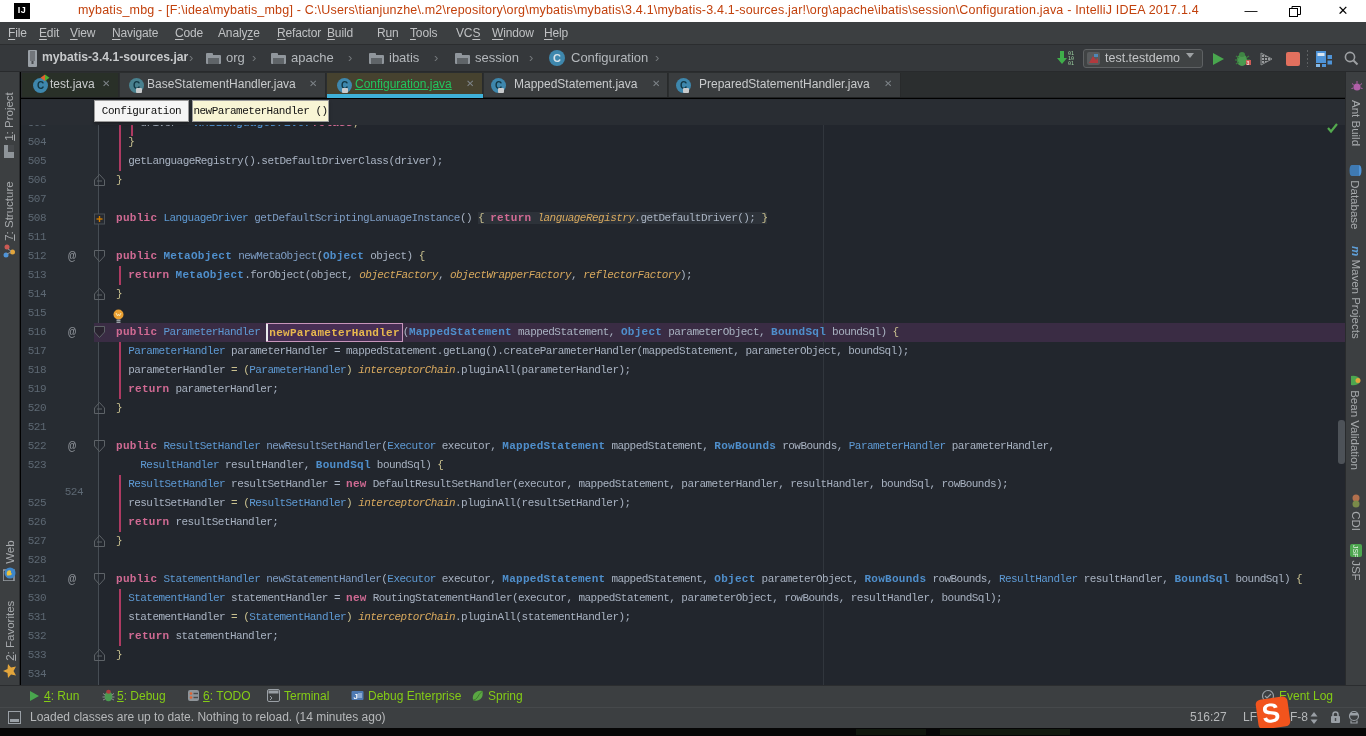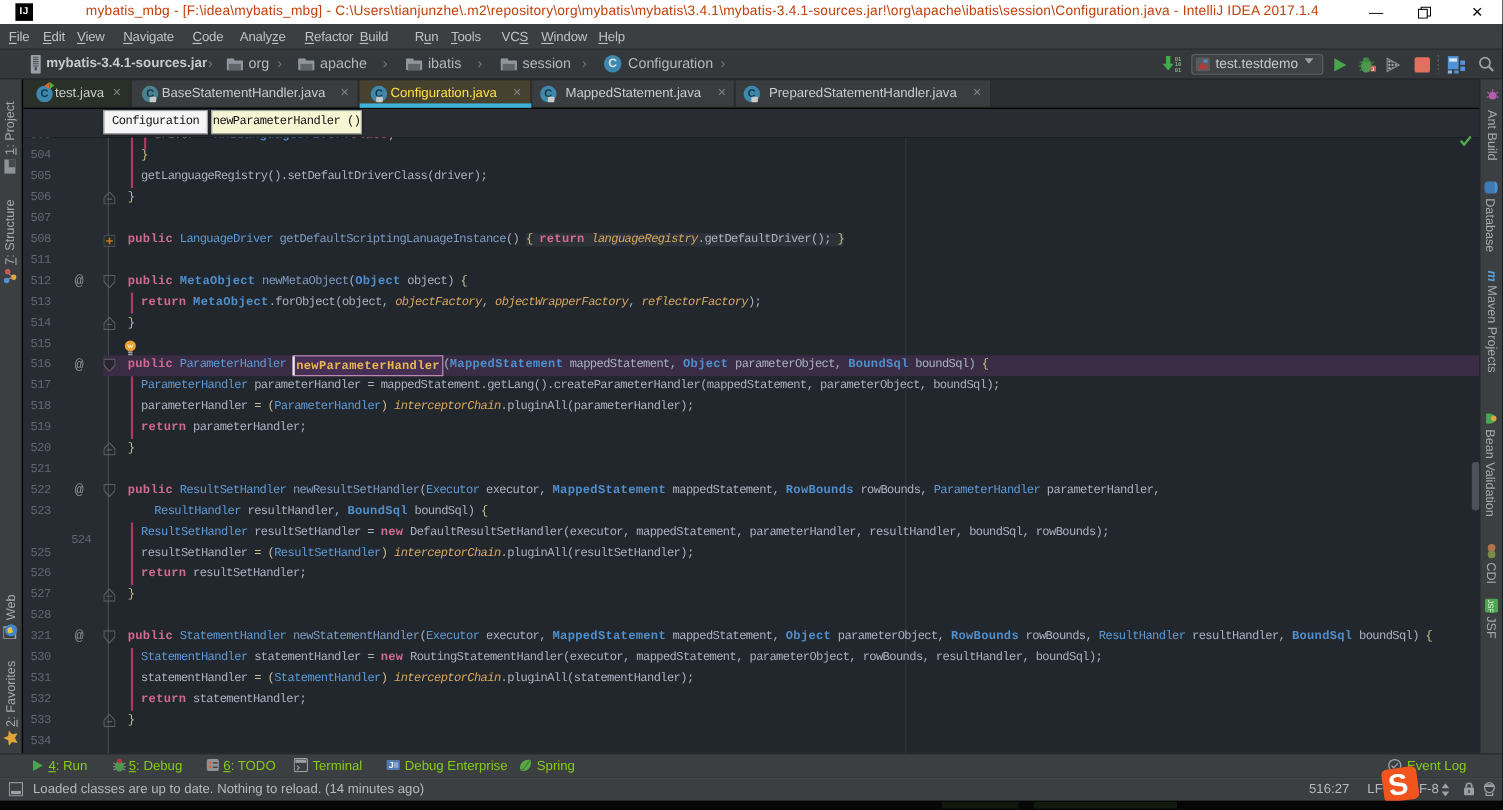--- a/index.html
+++ b/index.html
@@ -249,21 +249,21 @@
 <div class="abs tabtext" style="left:50px;top:77px;">test.java</div>
 <div class="abs tabx" style="left:102px;top:78px;">✕</div>
 
 <div class="abs cicon" style="left:129px;top:78px;background:#49818f;">C</div>
 <rect class="abs" style="left:136px;top:88px;width:6px;height:5px;background:#c8cacc;border-radius:1px;"></rect>
 <div class="abs tabtext" style="left:147px;top:77px;">BaseStatementHandler.java</div>
 <div class="abs tabx" style="left:309px;top:78px;">✕</div>
 
 <div class="abs cicon" style="left:337px;top:78px;">C</div>
 <rect class="abs" style="left:342px;top:88px;width:6px;height:5px;background:#c8cacc;border-radius:1px;"></rect>
-<div class="abs tabtext" style="left:355px;top:77px;color:#fde047;">Configuration.java</div>
+<div class="abs tabtext" style="left:355px;top:77px;color:#22c55e;text-decoration:underline;">Configuration.java</div>
 <div class="abs tabx" style="left:466px;top:78px;">✕</div>
 
 <div class="abs cicon" style="left:491px;top:78px;">C</div>
 <rect class="abs" style="left:498px;top:88px;width:6px;height:5px;background:#c8cacc;border-radius:1px;"></rect>
 <div class="abs tabtext" style="left:514px;top:77px;">MappedStatement.java</div>
 <div class="abs tabx" style="left:652px;top:78px;">✕</div>
 
 <div class="abs cicon" style="left:676px;top:78px;">C</div>
 <rect class="abs" style="left:683px;top:88px;width:6px;height:5px;background:#c8cacc;border-radius:1px;"></rect>
 <div class="abs tabtext" style="left:699px;top:77px;">PreparedStatementHandler.java</div>

